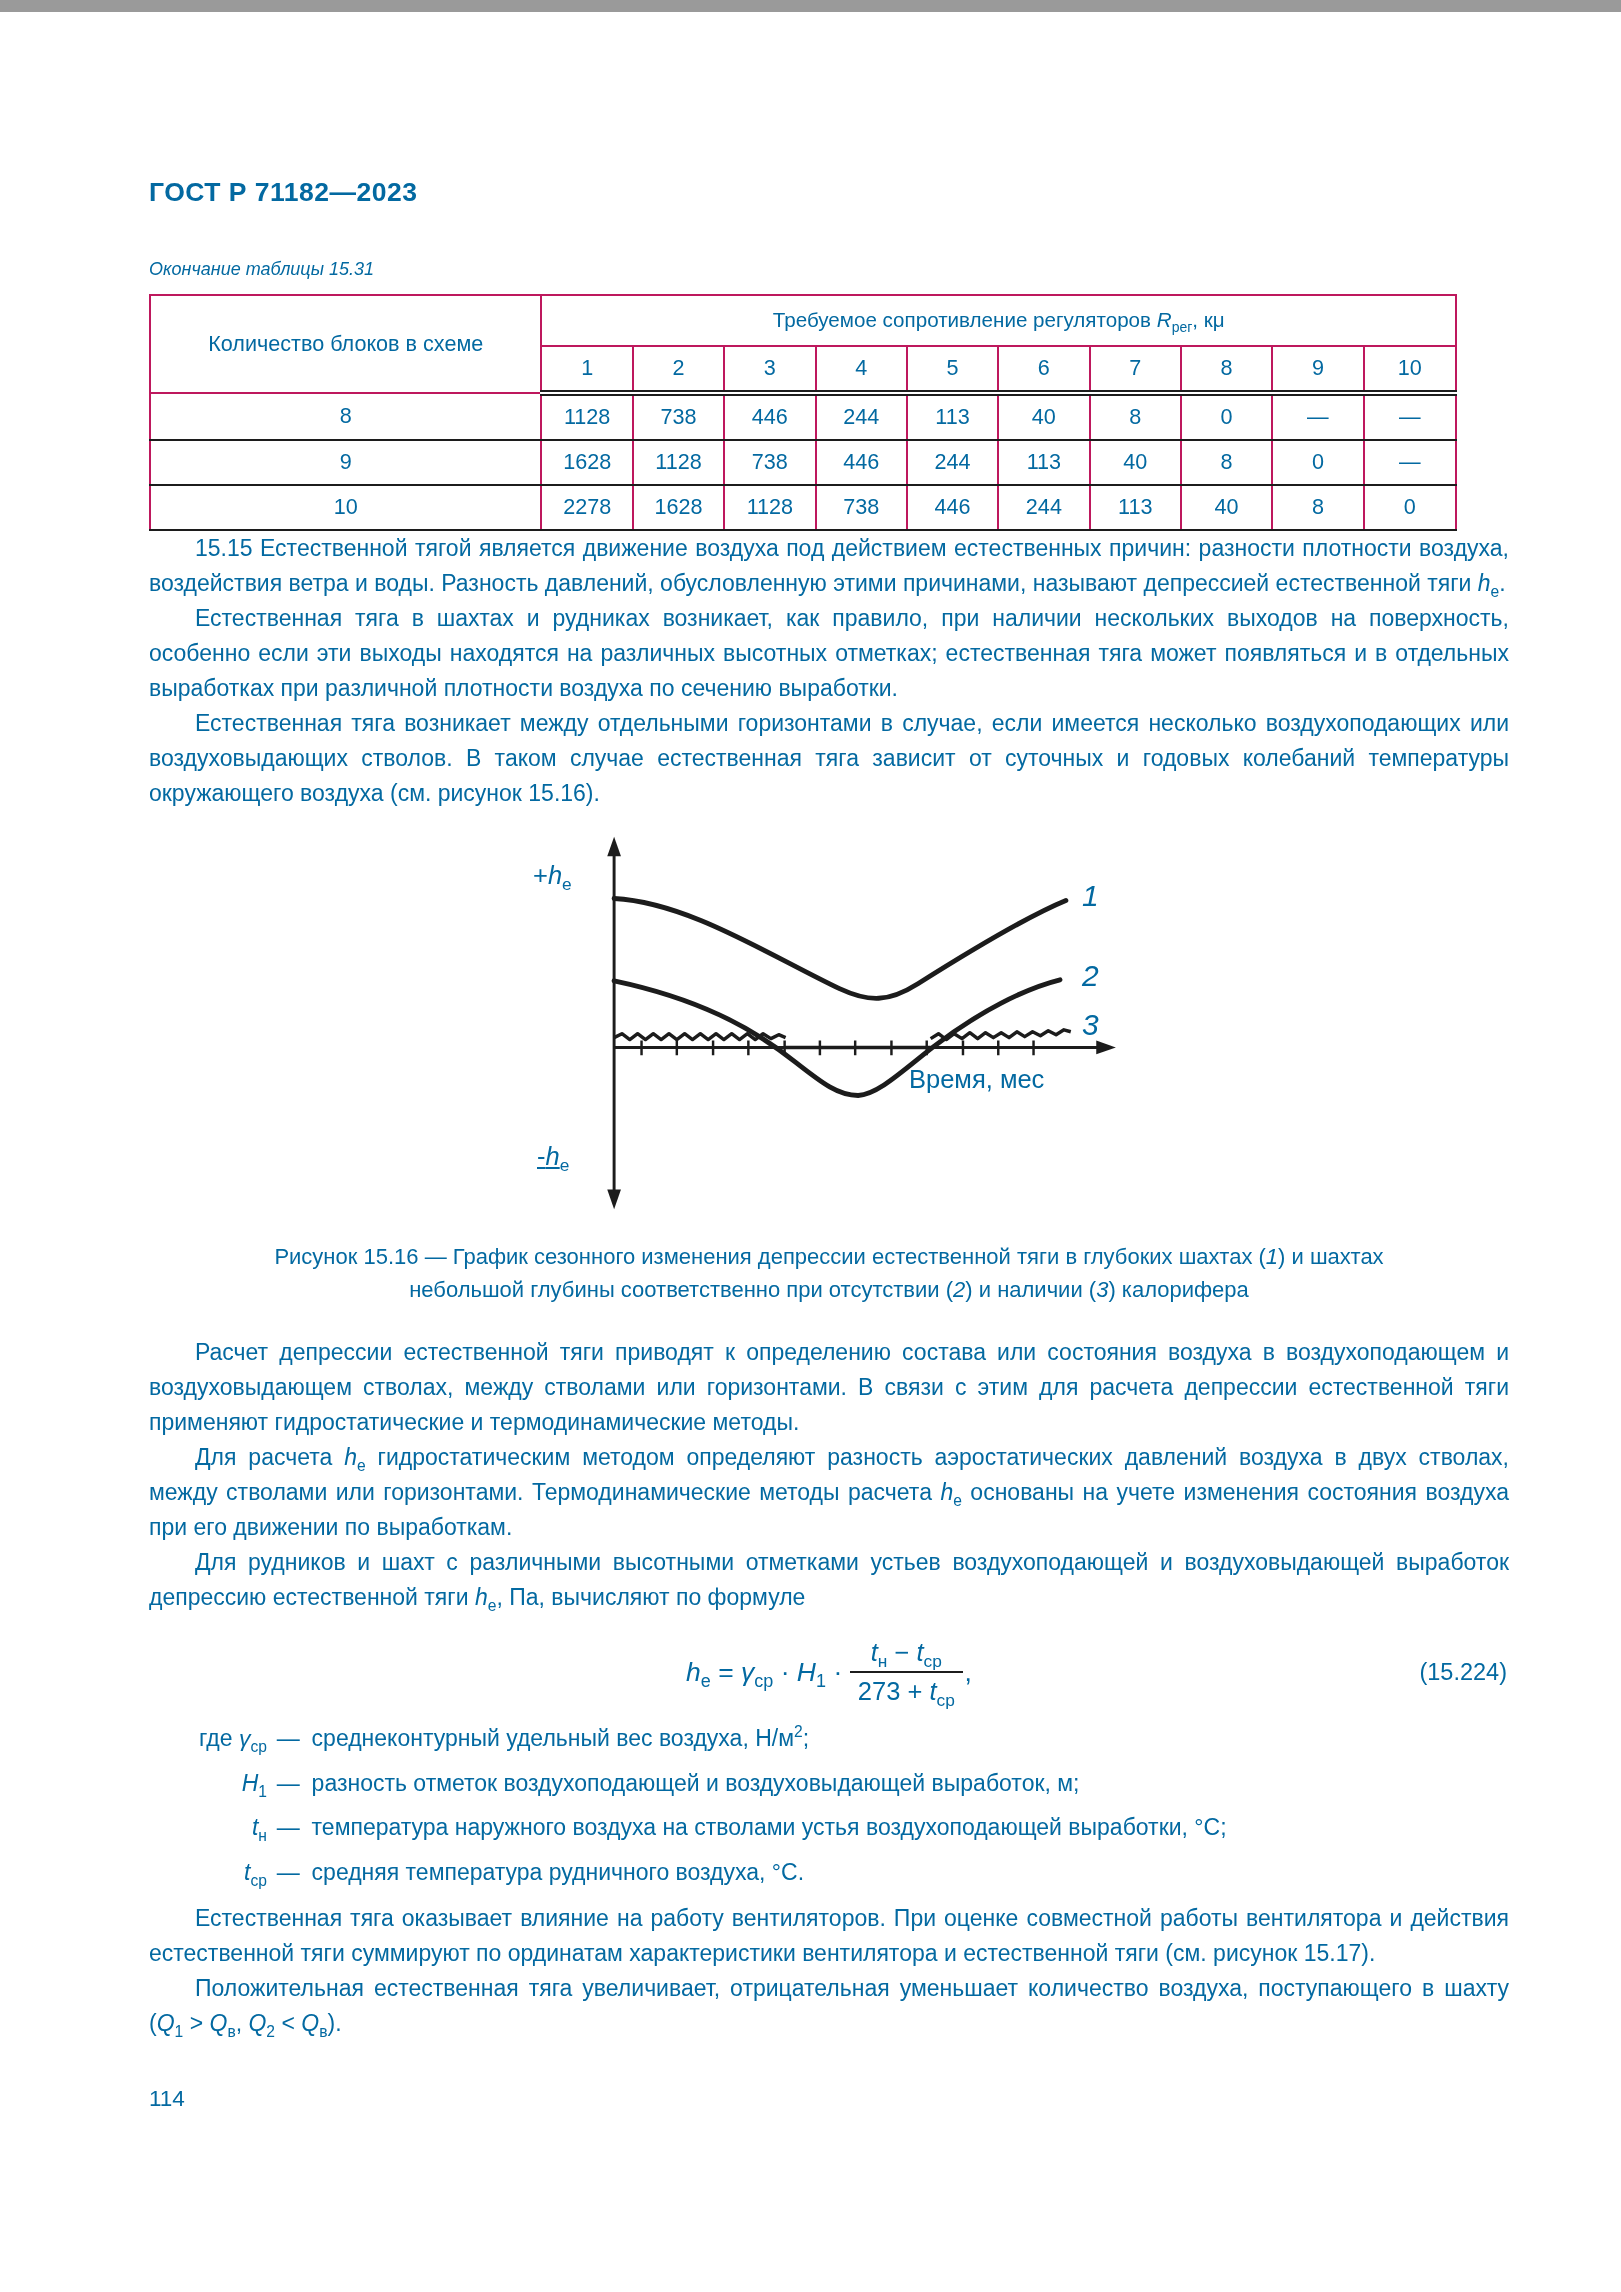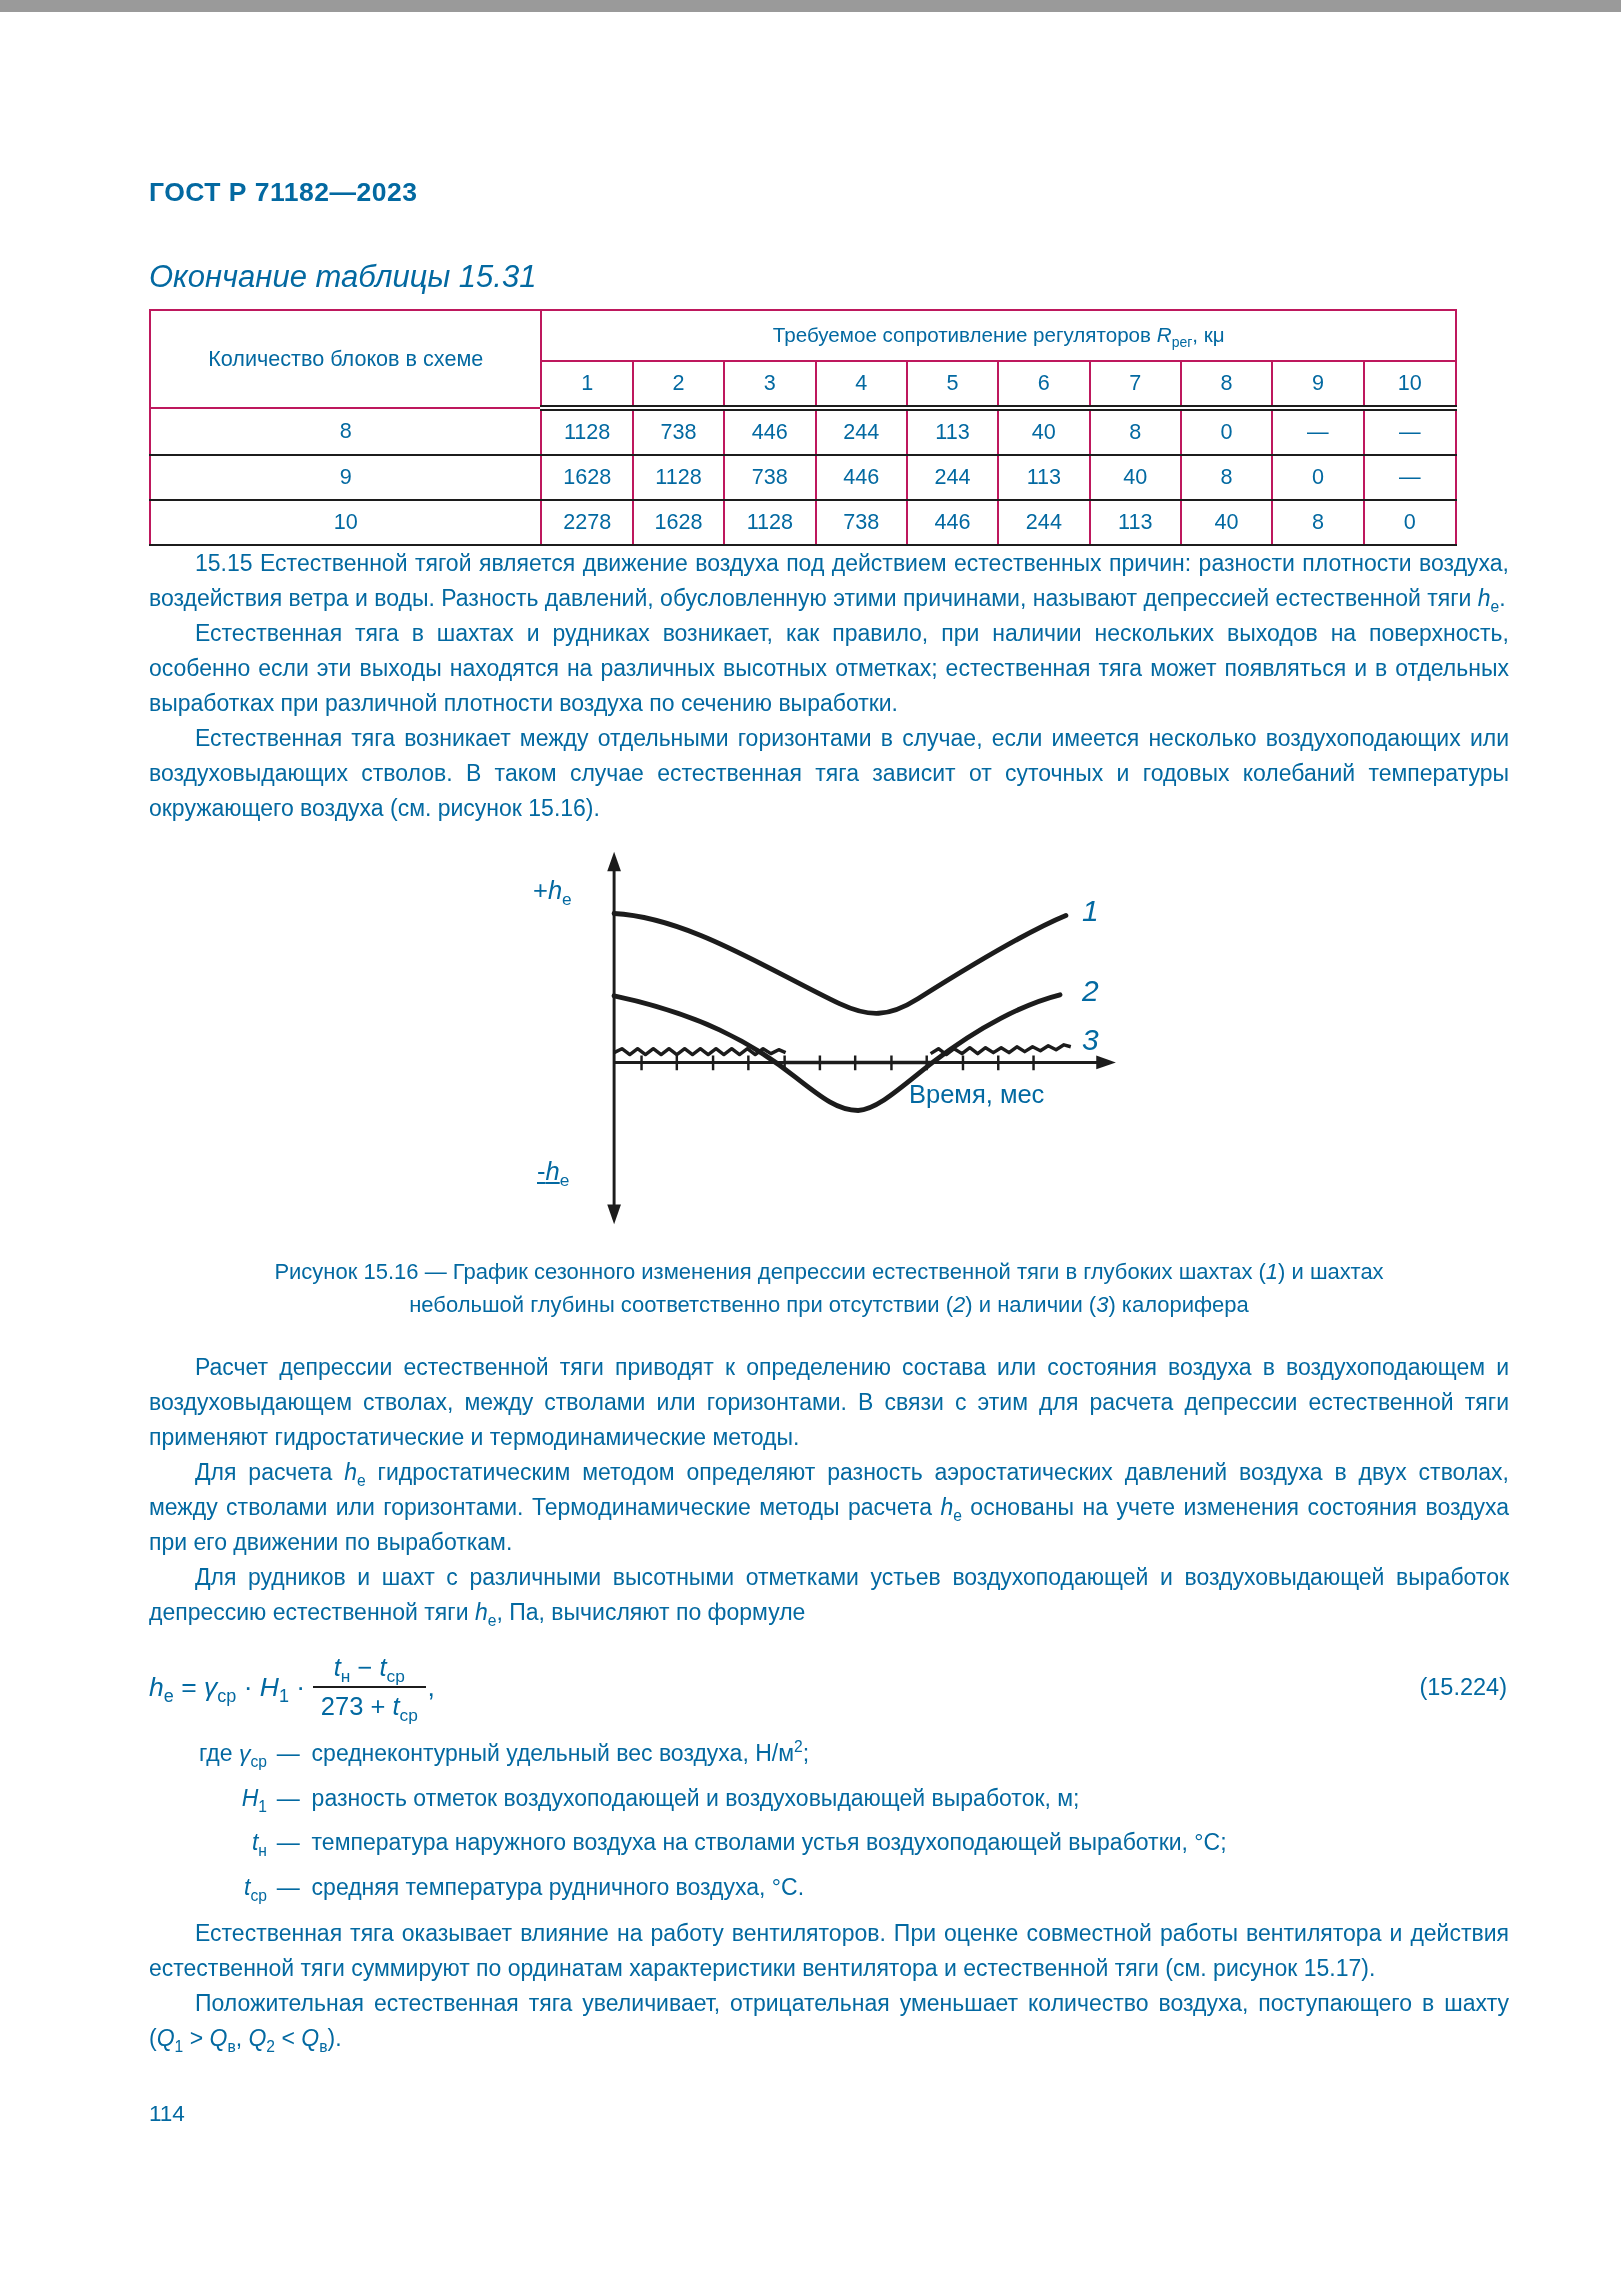--- a/index.html
+++ b/index.html
@@ -13,21 +13,21 @@
     box-sizing: border-box;
     padding: 165px 112px 0 149px;
     overflow: hidden;
   }
   .it { font-style: italic; }
   sub { font-size: 68%; line-height: 0; }
   sup { font-size: 68%; line-height: 0; }
 
   .doc-header { font-size: 26.5px; font-weight: bold; letter-spacing: 0.5px; }
 
-  .table-cont { font-size: 31px; font-style: italic; margin-top: 51px; }
+  .table-cont { font-size: 18px; font-style: italic; margin-top: 51px; }
 
   table.gtab {
     border-collapse: collapse;
     margin-top: 13.7px;
     width: 1308px;
     table-layout: fixed;
     font-size: 21.6px;
   }
   table.gtab td {
     border: 2px solid #be185d;
@@ -58,21 +58,21 @@
   .fig-caption {
     font-size: 22px; line-height: 33px;
     text-align: center;
     max-width: 1166px;
     margin: 23.5px auto 29px;
   }
 
   
   .eq-line {
     position: relative;
-    display: flex; align-items: center; 
+    display: flex; align-items: center; justify-content: center;
     margin: 23.5px 0 15.7px;
     font-size: 26.5px;
   }
   .eq-content { display: inline-flex; align-items: center; }
   .frac { display: inline-flex; flex-direction: column; text-align: center; margin: 0 2px 0 7.8px; font-size: 25.5px; }
   .frac .fr-num { padding: 0 7.8px 3.9px; border-bottom: 2px solid #1c1c1c; }
   .frac .fr-den { padding: 3.9px 7.8px 0; }
   .eq-number { position: absolute; right: 2px; top: 50%; transform: translateY(-50%); font-size: 23.5px; }
 
   

